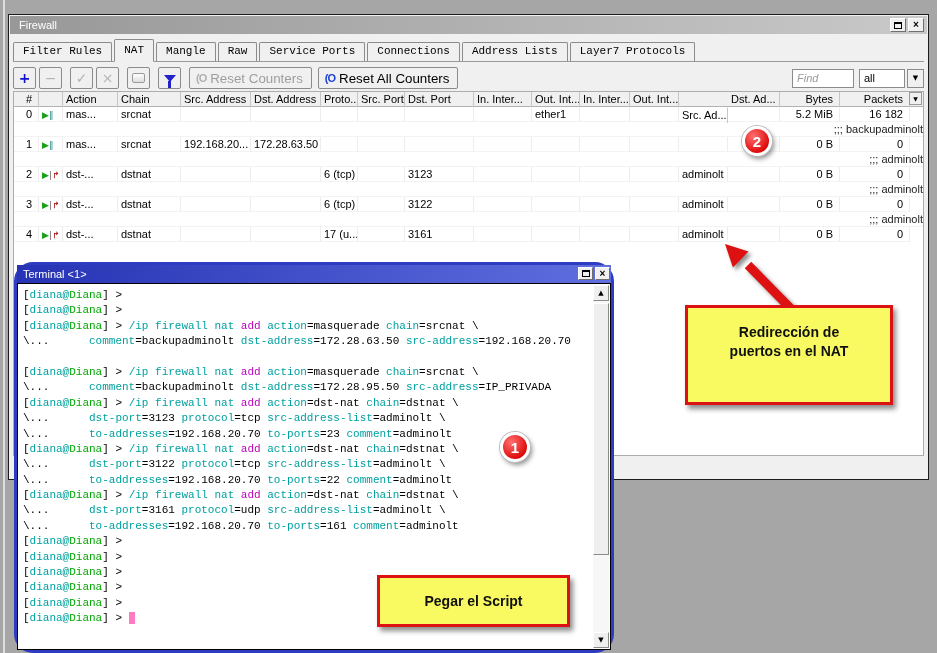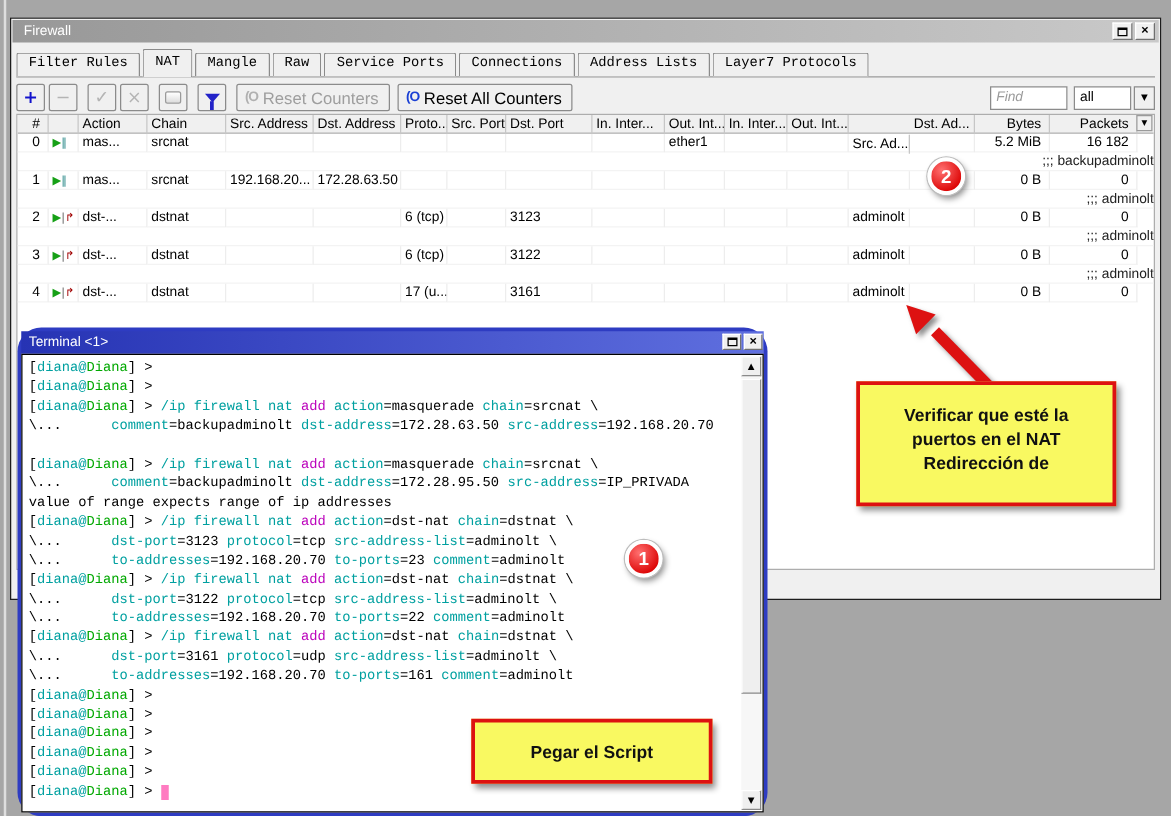--- a/index.html
+++ b/index.html
@@ -291,21 +291,20 @@
     </div>
     <div id="tbody-term">
       <div id="tlines">
           <div class="tline"><span class="sg-k">[</span><span class="sg-t">diana@</span><span class="sg-g">Diana</span><span class="sg-k">] &gt;</span></div>
           <div class="tline"><span class="sg-k">[</span><span class="sg-t">diana@</span><span class="sg-g">Diana</span><span class="sg-k">] &gt;</span></div>
           <div class="tline"><span class="sg-k">[</span><span class="sg-t">diana@</span><span class="sg-g">Diana</span><span class="sg-k">] &gt; </span><span class="sg-t">/ip firewall nat </span><span class="sg-m">add </span><span class="sg-t">action</span><span class="sg-k">=masquerade </span><span class="sg-t">chain</span><span class="sg-k">=srcnat \</span></div>
           <div class="tline"><span class="sg-k">\...      </span><span class="sg-t">comment</span><span class="sg-k">=backupadminolt </span><span class="sg-t">dst-address</span><span class="sg-k">=172.28.63.50 </span><span class="sg-t">src-address</span><span class="sg-k">=192.168.20.70</span></div>
           <div class="tline">&nbsp;</div>
           <div class="tline"><span class="sg-k">[</span><span class="sg-t">diana@</span><span class="sg-g">Diana</span><span class="sg-k">] &gt; </span><span class="sg-t">/ip firewall nat </span><span class="sg-m">add </span><span class="sg-t">action</span><span class="sg-k">=masquerade </span><span class="sg-t">chain</span><span class="sg-k">=srcnat \</span></div>
           <div class="tline"><span class="sg-k">\...      </span><span class="sg-t">comment</span><span class="sg-k">=backupadminolt </span><span class="sg-t">dst-address</span><span class="sg-k">=172.28.95.50 </span><span class="sg-t">src-address</span><span class="sg-k">=IP_PRIVADA</span></div>
-          <div class="tline"><span class="sg-k">value of range expects range of ip addresses</span></div>
           <div class="tline"><span class="sg-k">[</span><span class="sg-t">diana@</span><span class="sg-g">Diana</span><span class="sg-k">] &gt; </span><span class="sg-t">/ip firewall nat </span><span class="sg-m">add </span><span class="sg-t">action</span><span class="sg-k">=dst-nat </span><span class="sg-t">chain</span><span class="sg-k">=dstnat \</span></div>
           <div class="tline"><span class="sg-k">\...      </span><span class="sg-t">dst-port</span><span class="sg-k">=3123 </span><span class="sg-t">protocol</span><span class="sg-k">=tcp </span><span class="sg-t">src-address-list</span><span class="sg-k">=adminolt \</span></div>
           <div class="tline"><span class="sg-k">\...      </span><span class="sg-t">to-addresses</span><span class="sg-k">=192.168.20.70 </span><span class="sg-t">to-ports</span><span class="sg-k">=23 </span><span class="sg-t">comment</span><span class="sg-k">=adminolt</span></div>
           <div class="tline"><span class="sg-k">[</span><span class="sg-t">diana@</span><span class="sg-g">Diana</span><span class="sg-k">] &gt; </span><span class="sg-t">/ip firewall nat </span><span class="sg-m">add </span><span class="sg-t">action</span><span class="sg-k">=dst-nat </span><span class="sg-t">chain</span><span class="sg-k">=dstnat \</span></div>
           <div class="tline"><span class="sg-k">\...      </span><span class="sg-t">dst-port</span><span class="sg-k">=3122 </span><span class="sg-t">protocol</span><span class="sg-k">=tcp </span><span class="sg-t">src-address-list</span><span class="sg-k">=adminolt \</span></div>
           <div class="tline"><span class="sg-k">\...      </span><span class="sg-t">to-addresses</span><span class="sg-k">=192.168.20.70 </span><span class="sg-t">to-ports</span><span class="sg-k">=22 </span><span class="sg-t">comment</span><span class="sg-k">=adminolt</span></div>
           <div class="tline"><span class="sg-k">[</span><span class="sg-t">diana@</span><span class="sg-g">Diana</span><span class="sg-k">] &gt; </span><span class="sg-t">/ip firewall nat </span><span class="sg-m">add </span><span class="sg-t">action</span><span class="sg-k">=dst-nat </span><span class="sg-t">chain</span><span class="sg-k">=dstnat \</span></div>
           <div class="tline"><span class="sg-k">\...      </span><span class="sg-t">dst-port</span><span class="sg-k">=3161 </span><span class="sg-t">protocol</span><span class="sg-k">=udp </span><span class="sg-t">src-address-list</span><span class="sg-k">=adminolt \</span></div>
           <div class="tline"><span class="sg-k">\...      </span><span class="sg-t">to-addresses</span><span class="sg-k">=192.168.20.70 </span><span class="sg-t">to-ports</span><span class="sg-k">=161 </span><span class="sg-t">comment</span><span class="sg-k">=adminolt</span></div>
           <div class="tline"><span class="sg-k">[</span><span class="sg-t">diana@</span><span class="sg-g">Diana</span><span class="sg-k">] &gt;</span></div>
@@ -325,20 +324,19 @@
 
   <svg id="arrow-svg" width="120" height="90" viewBox="0 0 120 90">
     <line x1="100" y1="80" x2="48" y2="27" stroke="#dd1111" stroke-width="9"></line>
     <polygon points="25,6 48.5,13.6 32.9,29.4" fill="#dd1111"></polygon>
   </svg>
 
   <div id="badge1" class="badge">1</div>
   <div id="badge2" class="badge">2</div>
 
   <div id="verify-note" class="note">
-    <div>Verificar que esté la</div>
+    <div>Redirección de</div>
     <div>puertos en el NAT</div>
-    <div>Redirección de</div>
   </div>
   <div id="paste-note" class="note">
     <span>Pegar el Script</span>
   </div>
 </div>
 
 </body></html>

